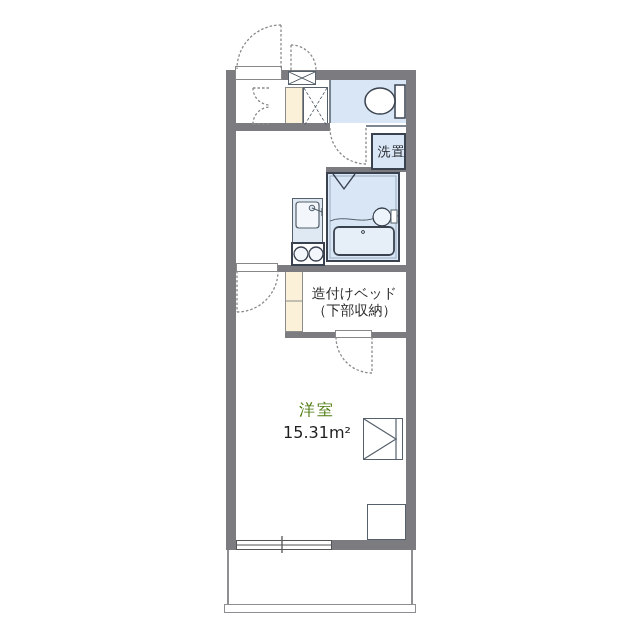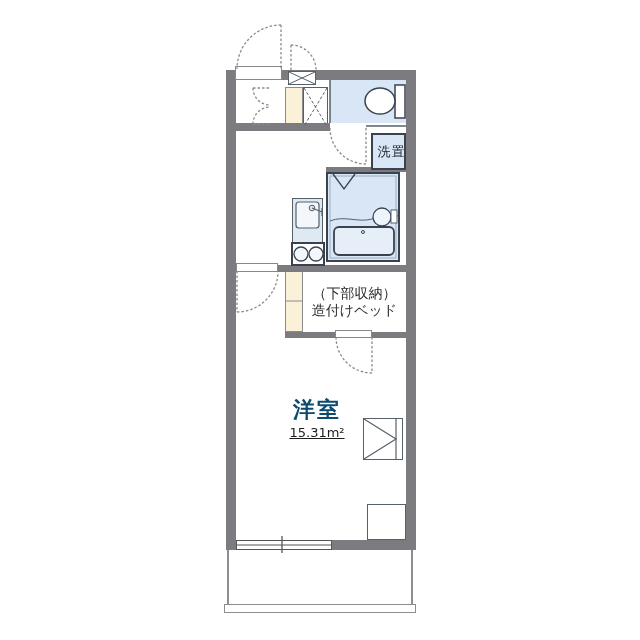--- a/index.html
+++ b/index.html
@@ -9,22 +9,22 @@
   .wall{background:#7b7b80;}
   .waterblue{background:#d9e6f5;}
   .cream{background:#fbf1d9;border:1px solid #8b8b8b;}
   .whitebox{background:#ffffff;}
   .thinframe{border:1.5px solid #55606b;background:#ffffff;}
   .leaf{background:#ffffff;border:1px solid #888;}
   svg{position:absolute;left:0;top:0;pointer-events:none;}
   .lbl{color:#22252b;text-align:center;}
   .laundry-lbl{font-size:13px;line-height:33px;letter-spacing:1px;}
   .bed-lbl{font-size:14px;line-height:17px;color:#2b2b2b;}
-  .room-lbl-main{font-size:22px;line-height:26px;letter-spacing:2px;color:#0c4a6e;font-weight:bold;}
-  .room-lbl-sub{font-size:13px;line-height:19px;color:#1e1e1e;text-decoration:underline;}
+  .room-lbl-main{font-size:16px;line-height:26px;letter-spacing:2px;color:#4d7c0f;}
+  .room-lbl-sub{font-size:16px;line-height:19px;color:#1e1e1e;}
 </style>
 </head>
 <body>
 
 <div class="canvas">
 
   <div class="abs waterblue" style="left:330px;top:80px;width:76px;height:43px;"></div>
   <div class="abs cream" style="left:285px;top:87px;width:18px;height:40px;"></div>
   <div class="abs thinframe" style="left:303px;top:87px;width:25px;height:40px;"></div>
   <div class="abs cream" style="left:285px;top:271px;width:18px;height:61px;"></div>
@@ -124,22 +124,22 @@
       <path d="M372,337 L372,373"></path>
       <path d="M336,337 A36,36 0 0 0 372,373"></path>
     </g>
 
     <line x1="286" y1="301" x2="302" y2="301" stroke="#8b8b8b" stroke-width="1"></line>
   </svg>
 
   <div class="abs lbl laundry-lbl" style="left:371px;top:135px;width:41px;height:33px;">洗置</div>
 
   <div class="abs lbl" style="left:303px;top:285px;width:103px;">
+    <div class="bed-lbl">造付けベッド</div>
     <div class="bed-lbl">（下部収納）</div>
-    <div class="bed-lbl">造付けベッド</div>
   </div>
 
   <div class="abs lbl" style="left:257px;top:397px;width:120px;">
     <div class="room-lbl-main">洋室</div>
     <div class="room-lbl-sub">15.31m²</div>
   </div>
 
 </div>
 
 </body></html>

